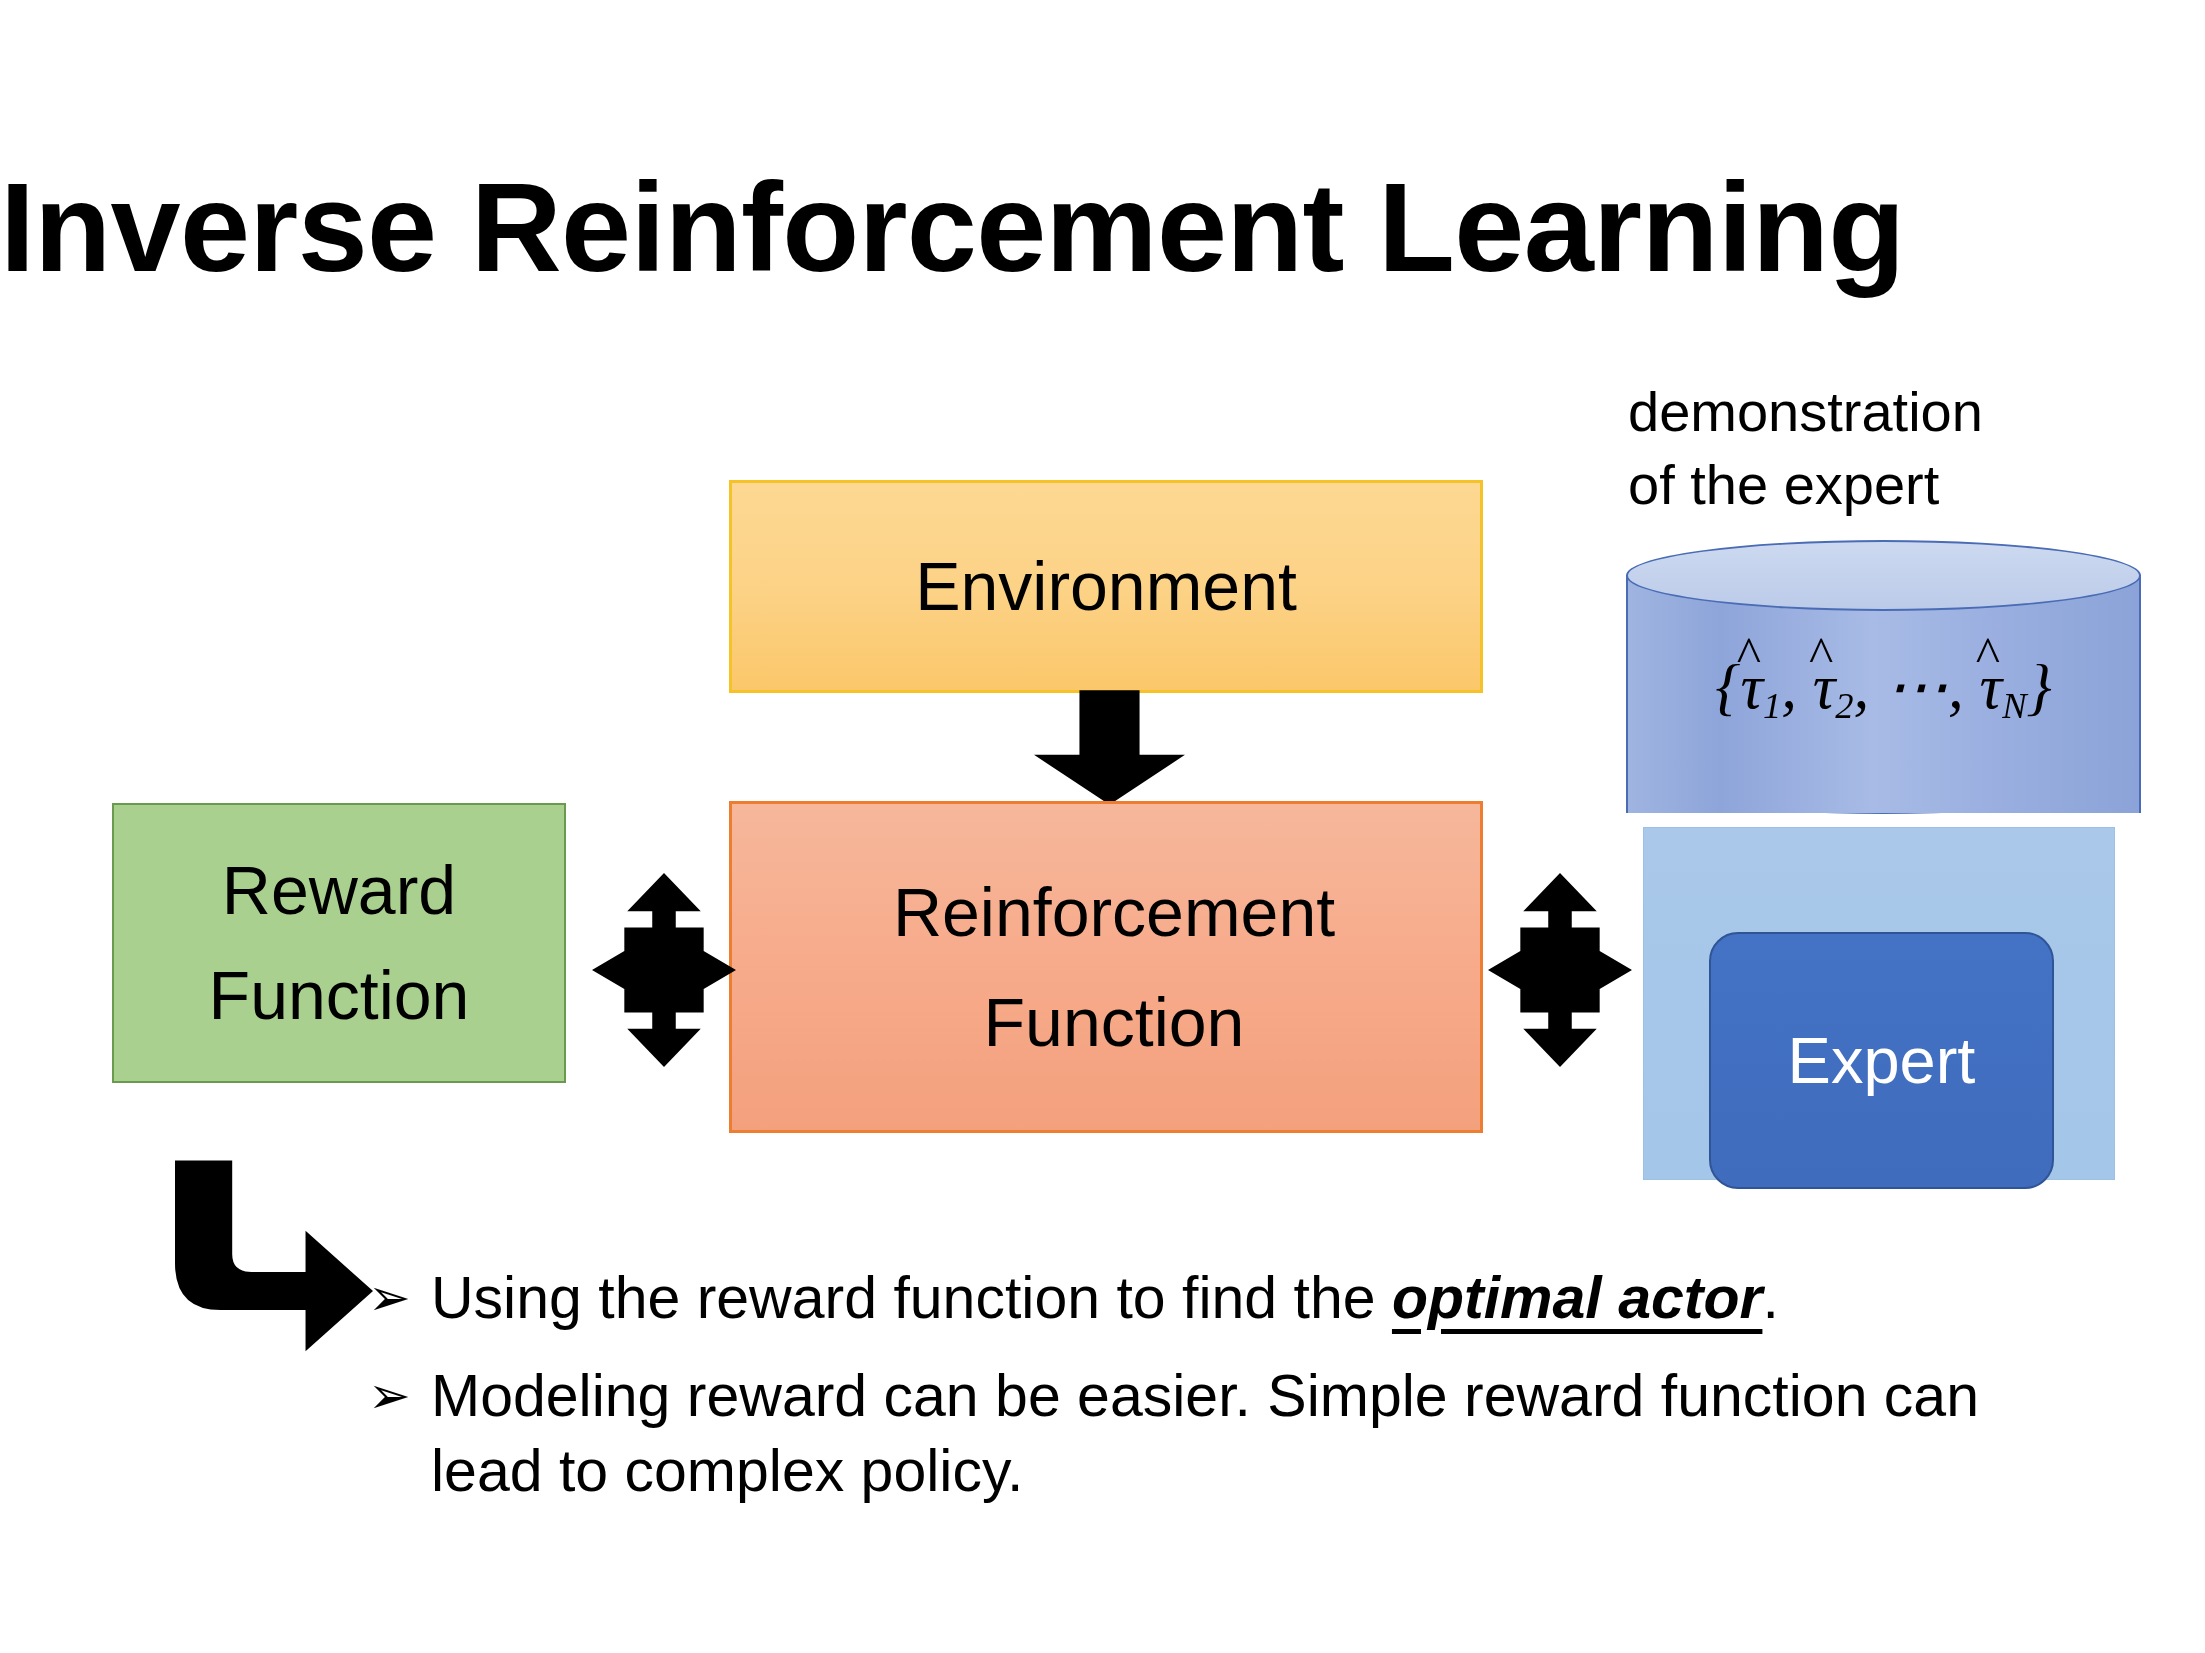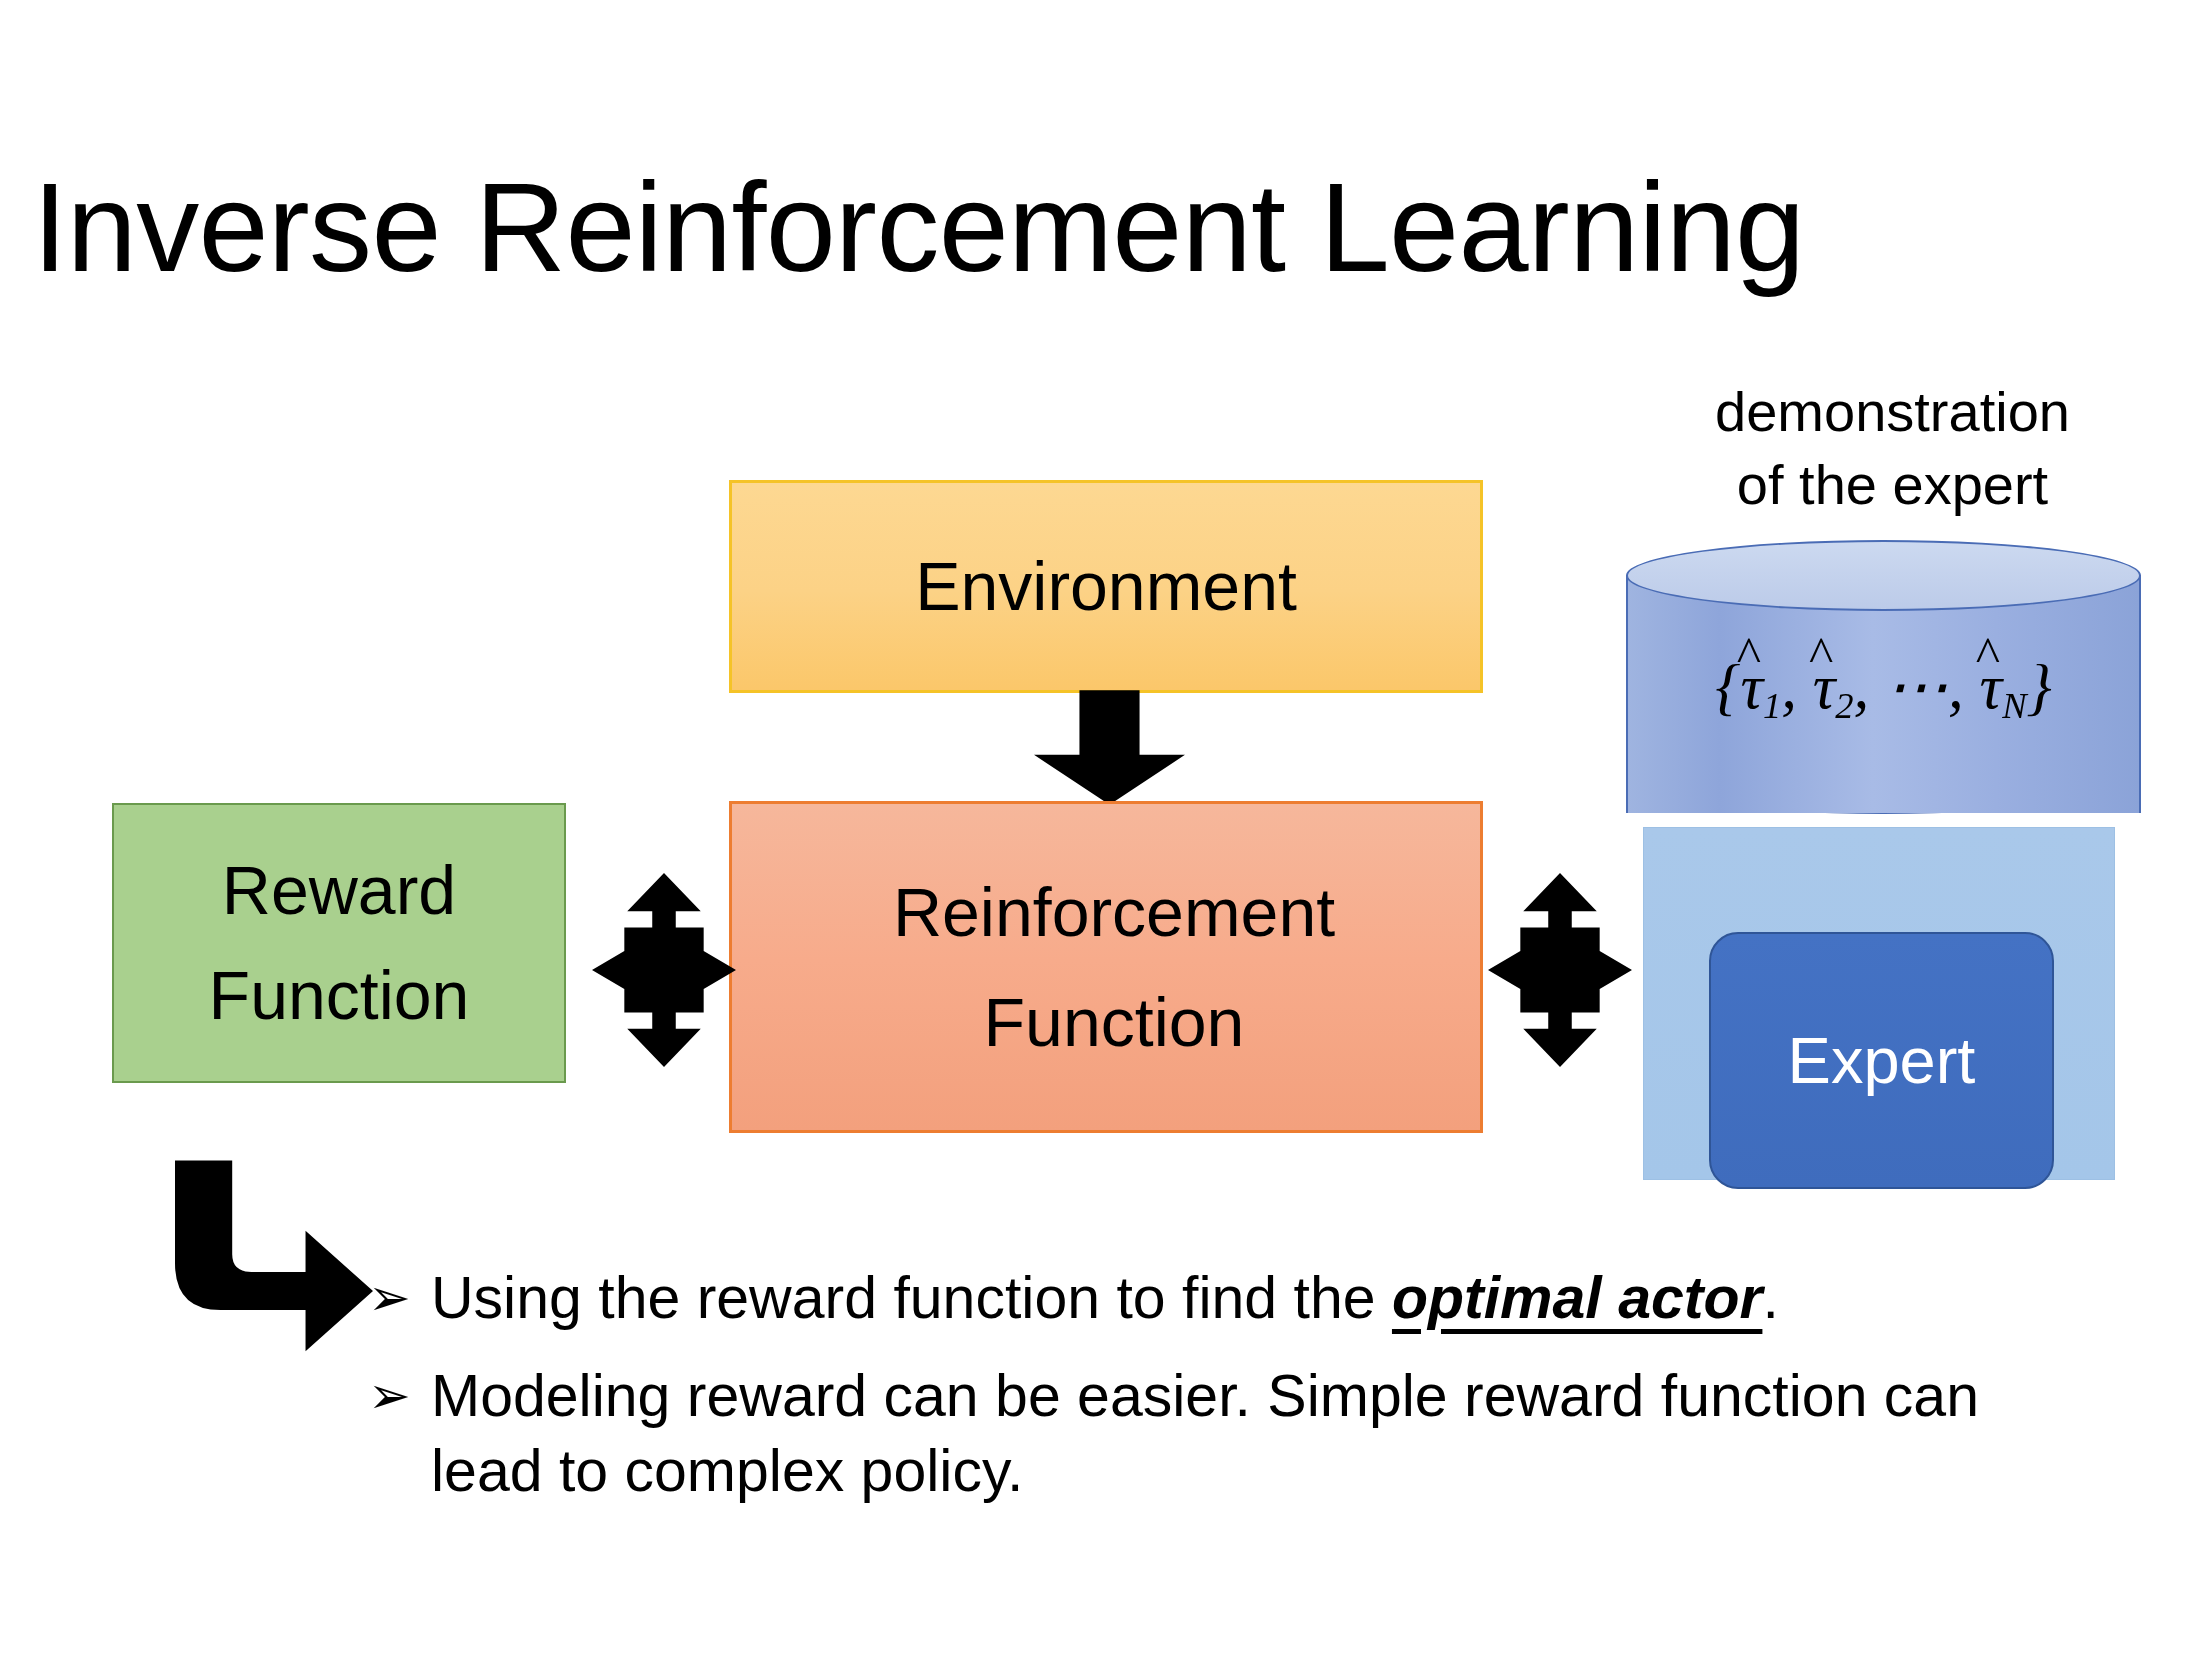--- a/index.html
+++ b/index.html
@@ -19,21 +19,21 @@
 
   
   #slide-title {
     position: absolute;
     left: 0;
     top: 160px;
     width: 1837px;
     text-align: center;
     font-size: 126px;
     line-height: 1.08;
-    font-weight: 400;
+    font-weight: 700;
     letter-spacing: -0.7px;
     white-space: nowrap;
   }
 
   
   .flow-box {
     position: absolute;
     box-sizing: border-box;
     display: flex;
     align-items: center;
@@ -72,21 +72,20 @@
     border: 2.2px solid #6a9a4d;
   }
   #box-reward .box-label { line-height: 1.55; }
 
   
   #demo-caption {
     position: absolute;
     left: 1628px;
     top: 376px;
     width: 529px;
-    text-align: center;
     font-size: 56px;
     line-height: 1.3;
     font-weight: 400;
   }
 
   #expert-panel {
     position: absolute;
     left: 1643px;
     top: 827px;
     width: 470px;

